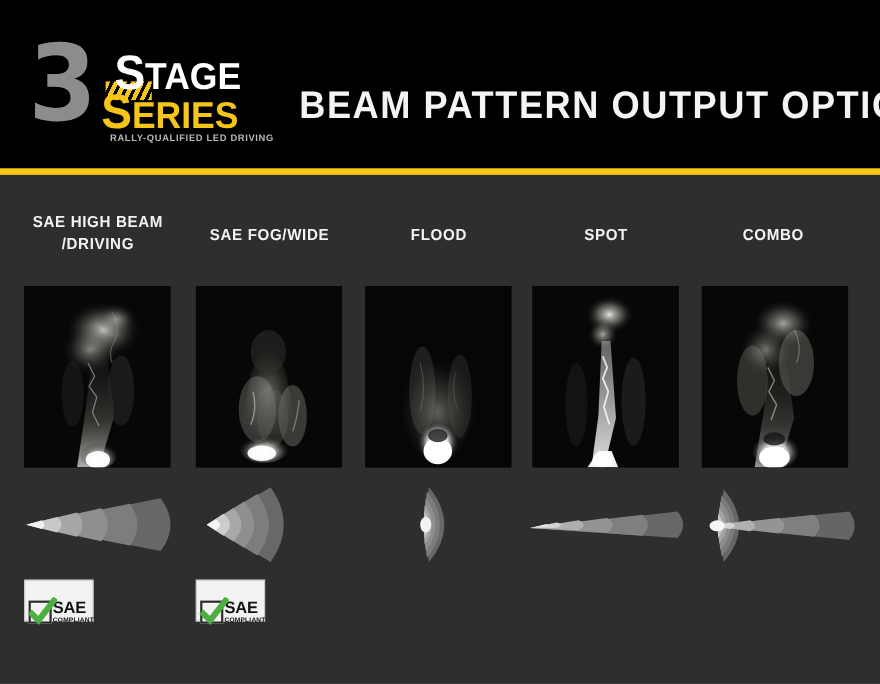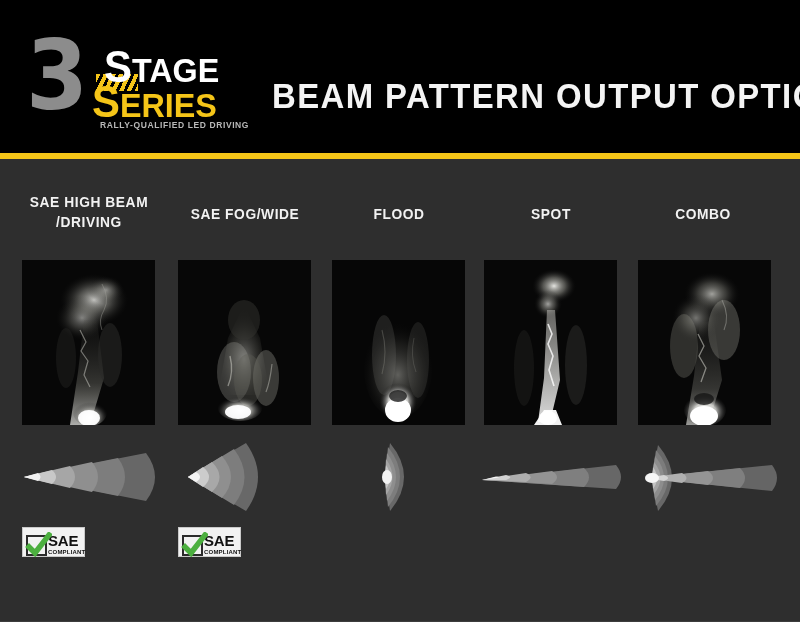--- a/index.html
+++ b/index.html
@@ -160,22 +160,22 @@
   
   .sae-badge {
     position: absolute;
     top: 527px;
     width: 63px;
     height: 30px;
     background: #f2f2f2;
     border: 1px solid #c9c9c9;
     box-sizing: border-box;
     display: flex;
-    align-items: flex-end;
-    padding: 0 3px;
+    align-items: flex-start;
+    padding: 18px 3px;
   }
   .sae-badge .chk-box {
     width: 21px;
     height: 21px;
     border: 2px solid #2b2b2b;
     box-sizing: border-box;
     position: relative;
     flex: none;
     background: #f2f2f2;
   }

